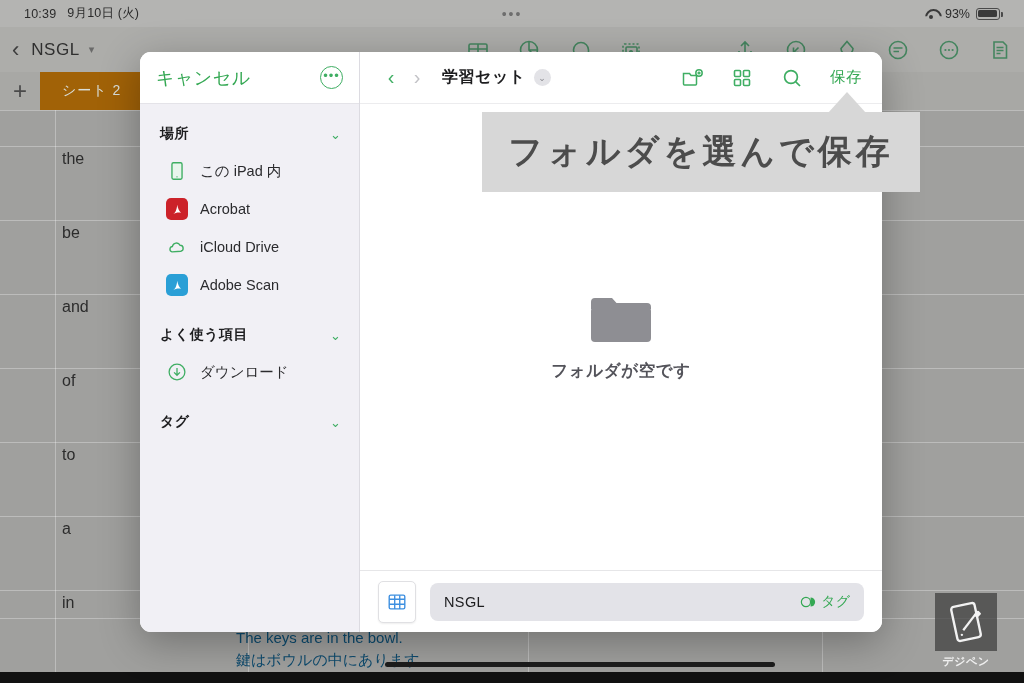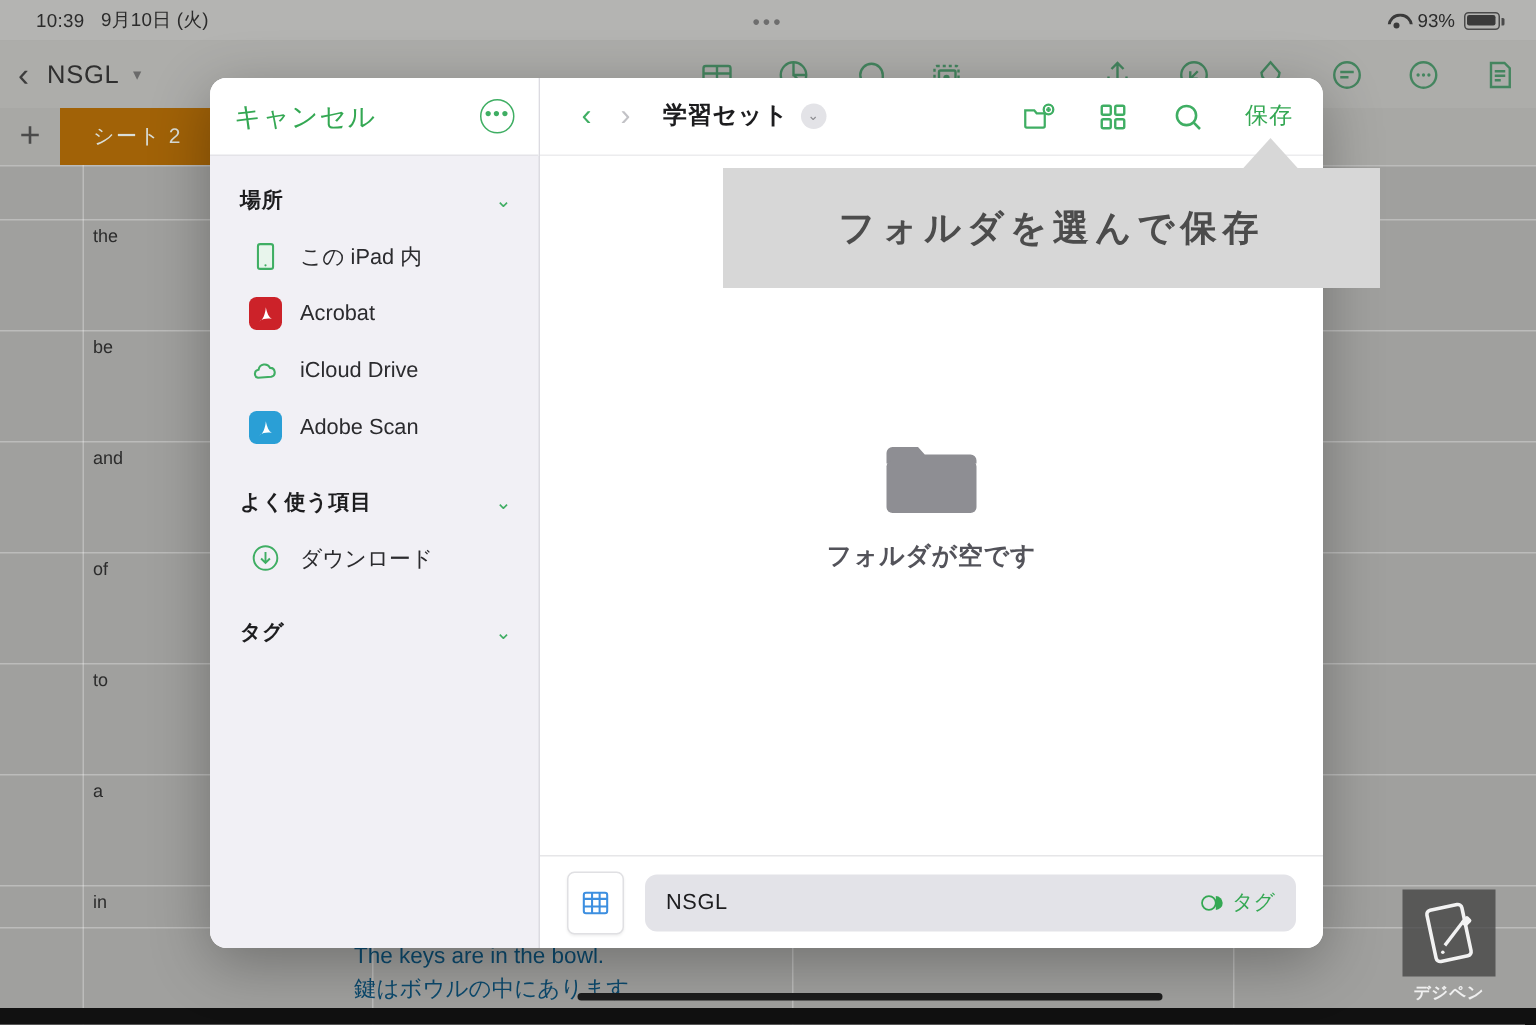--- a/index.html
+++ b/index.html
@@ -78,21 +78,21 @@
     color:#4a4a4a; font-size: 24px; font-weight: 300; }
   #sheet-tab {
     background: #a16207; color: #d9ded9; font-size: 14px; font-weight: 500;
     display:flex; align-items:center; padding: 0 22px; letter-spacing: 1px;
   }
 
   #grid { position:absolute; top:110px; left:0; right:0; bottom:0; }
   .gcol { position:absolute; top:0; bottom:0; width:1px; background: rgba(255,255,255,.30); }
   .grow { position:absolute; left:0; right:0; height:1px; background: rgba(255,255,255,.30); }
   .gcell {
-    position:absolute; font-size: 12px; color:#2c2c2c;
+    position:absolute; font-size: 16px; color:#2c2c2c;
     padding: 4px 0 0 6px;
   }
   #bottom-rows {
     position:absolute; left:236px; right:0; bottom:0; height:60px;
     font-size: 15px; color:#0c4a6e; line-height: 1.45;
     padding-top: 4px;
   }
   #scroll-h {
     position:absolute; left:385px; width: 390px; bottom: 16px; height: 5px;
     background:#1d1d1d; border-radius: 3px;
@@ -208,21 +208,21 @@
     display:flex; align-items:center; justify-content:center;
   }
   #callout-arrow {
     position:absolute; left: 828px; top: 92px;
     width: 0; height: 0;
     border-left: 19px solid transparent;
     border-right: 19px solid transparent;
     border-bottom: 21px solid #d7d7d7;
   }
   #callout-text {
-    font-size: 24px; font-weight: 900; color: #4c4c4c;
+    font-size: 34px; font-weight: 900; color: #4c4c4c;
     letter-spacing: 4px;
     font-family: Liberation Serif, serif;
   }
 </style>
 </head>
 <body>
 
 <div id="screen">
 
   <div id="bg-app">

